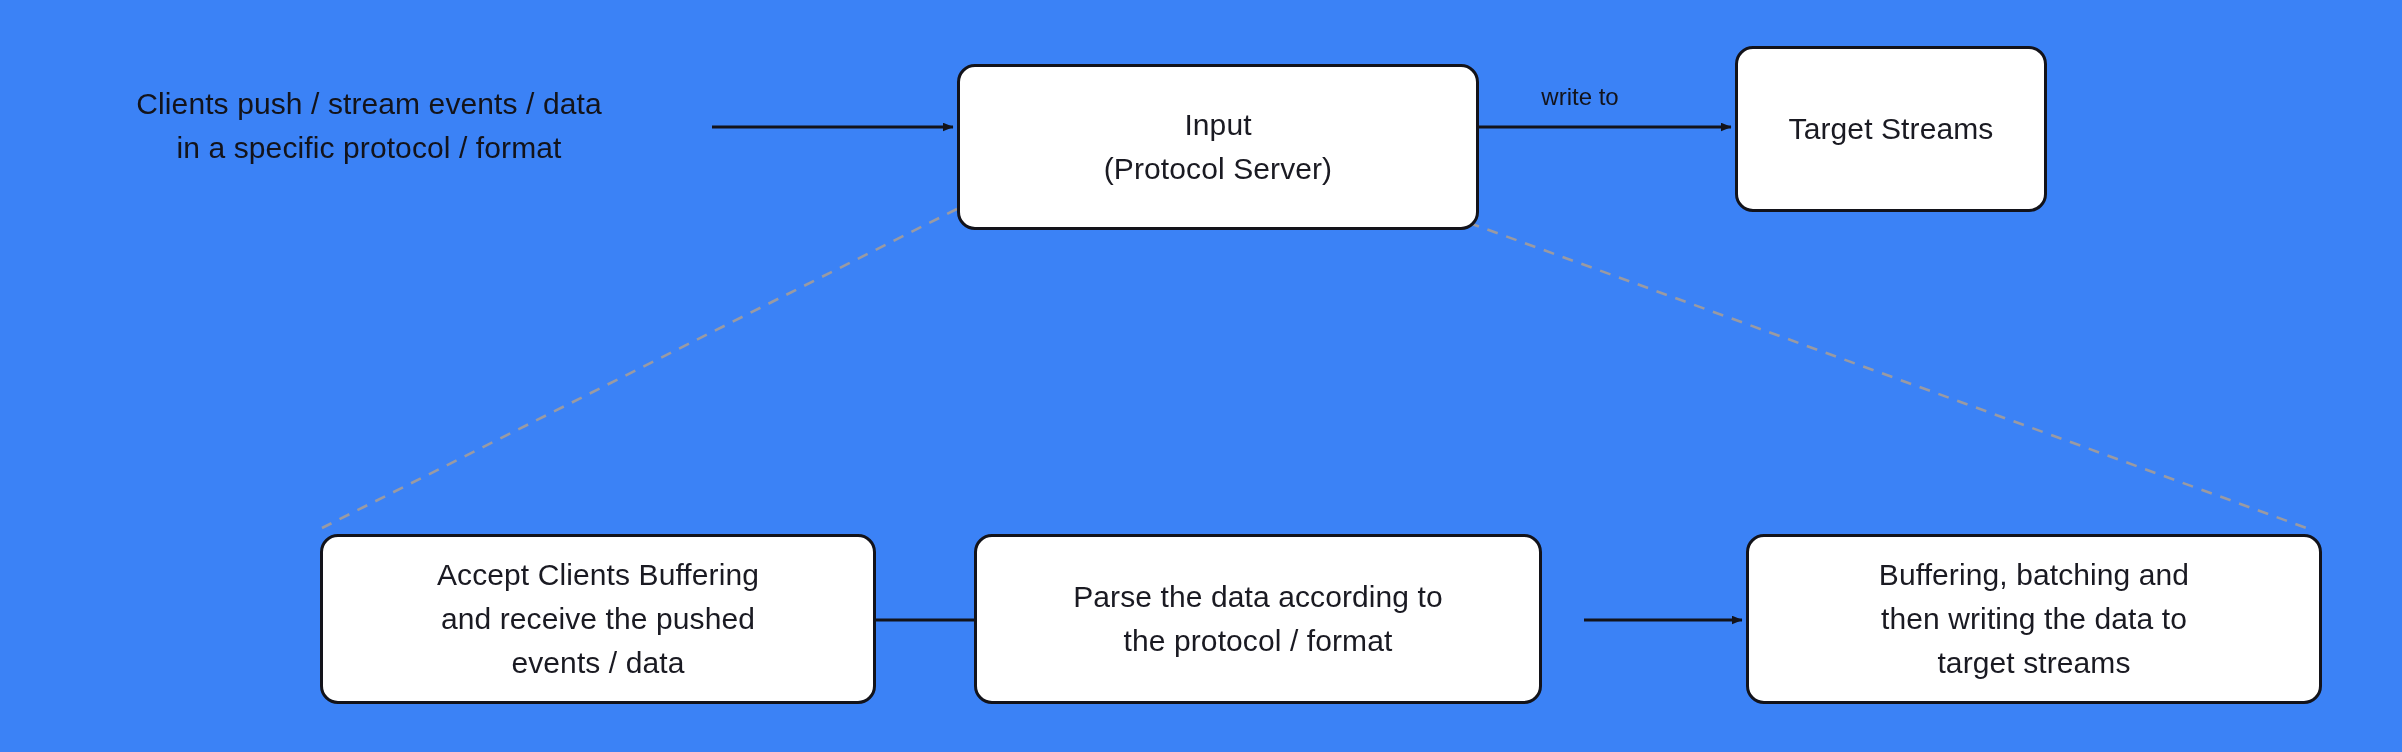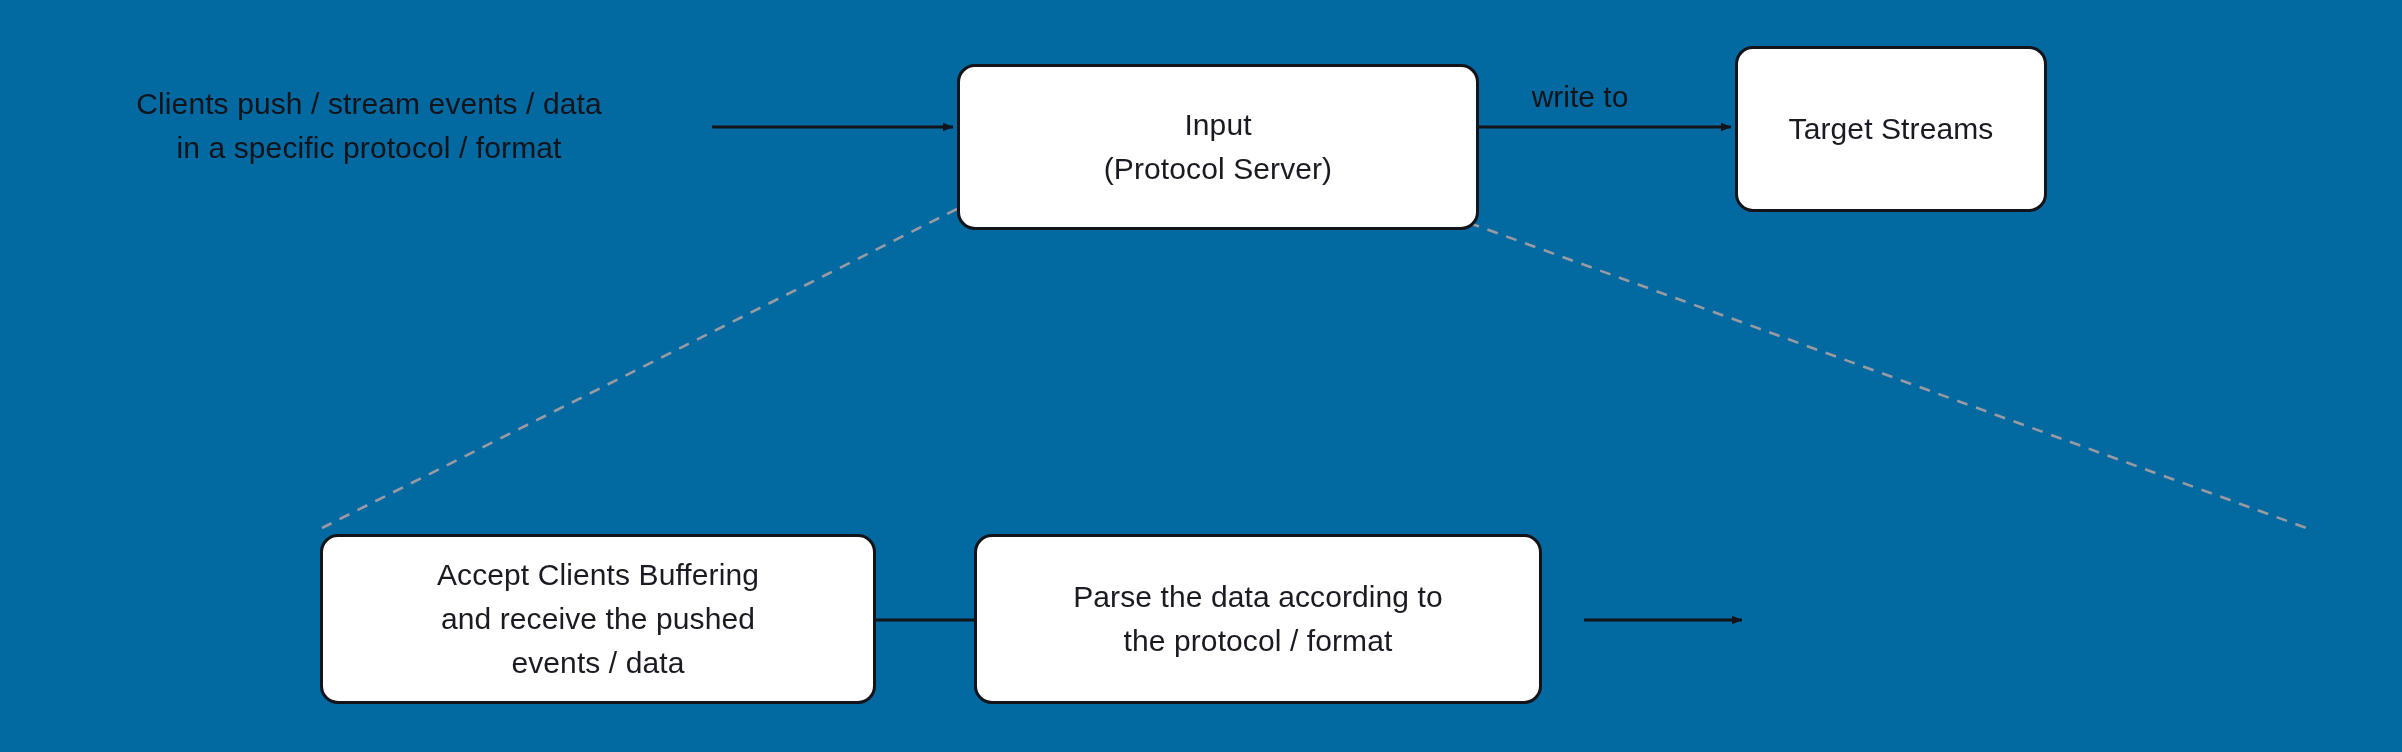--- a/index.html
+++ b/index.html
@@ -4,21 +4,21 @@
 <style>
   html, body {
     margin: 0;
     padding: 0;
     background: #ffffff;
   }
   #canvas {
     position: relative;
     width: 2402px;
     height: 752px;
-    background: #0369a1;
+    background: #3b82f6;
     font-family: "Liberation Sans", sans-serif;
     overflow: hidden;
   }
   #diagram-svg {
     position: absolute;
     left: 0;
     top: 0;
     width: 2402px;
     height: 752px;
   }
@@ -47,21 +47,21 @@
     font-size: 30px;
     line-height: 44px;
     color: #13131a;
     text-align: center;
     white-space: pre-line;
     letter-spacing: 0.1px;
   }
   .edge-label {
     position: absolute;
     font-family: "Liberation Sans", sans-serif;
-    font-size: 30px;
+    font-size: 24px;
     line-height: 34px;
     color: #13131a;
     text-align: center;
     white-space: nowrap;
   }
 
   
   #node-input        { left: 957px;  top: 64px;  width: 522px; height: 166px; }
   #node-target       { left: 1735px; top: 46px;  width: 312px; height: 166px; }
   
@@ -116,14 +116,19 @@
     <span class="node-label">Accept Clients Buffering
 and receive the pushed
 events / data</span>
   </div>
 
   <div class="node-box" id="node-parse">
     <span class="node-label">Parse the data according to
 the protocol / format</span>
   </div>
 
+  <div class="node-box" id="node-buffer">
+    <span class="node-label">Buffering, batching and
+then writing the data to
+target streams</span>
+  </div>
 
 </div>
 
 </body></html>

